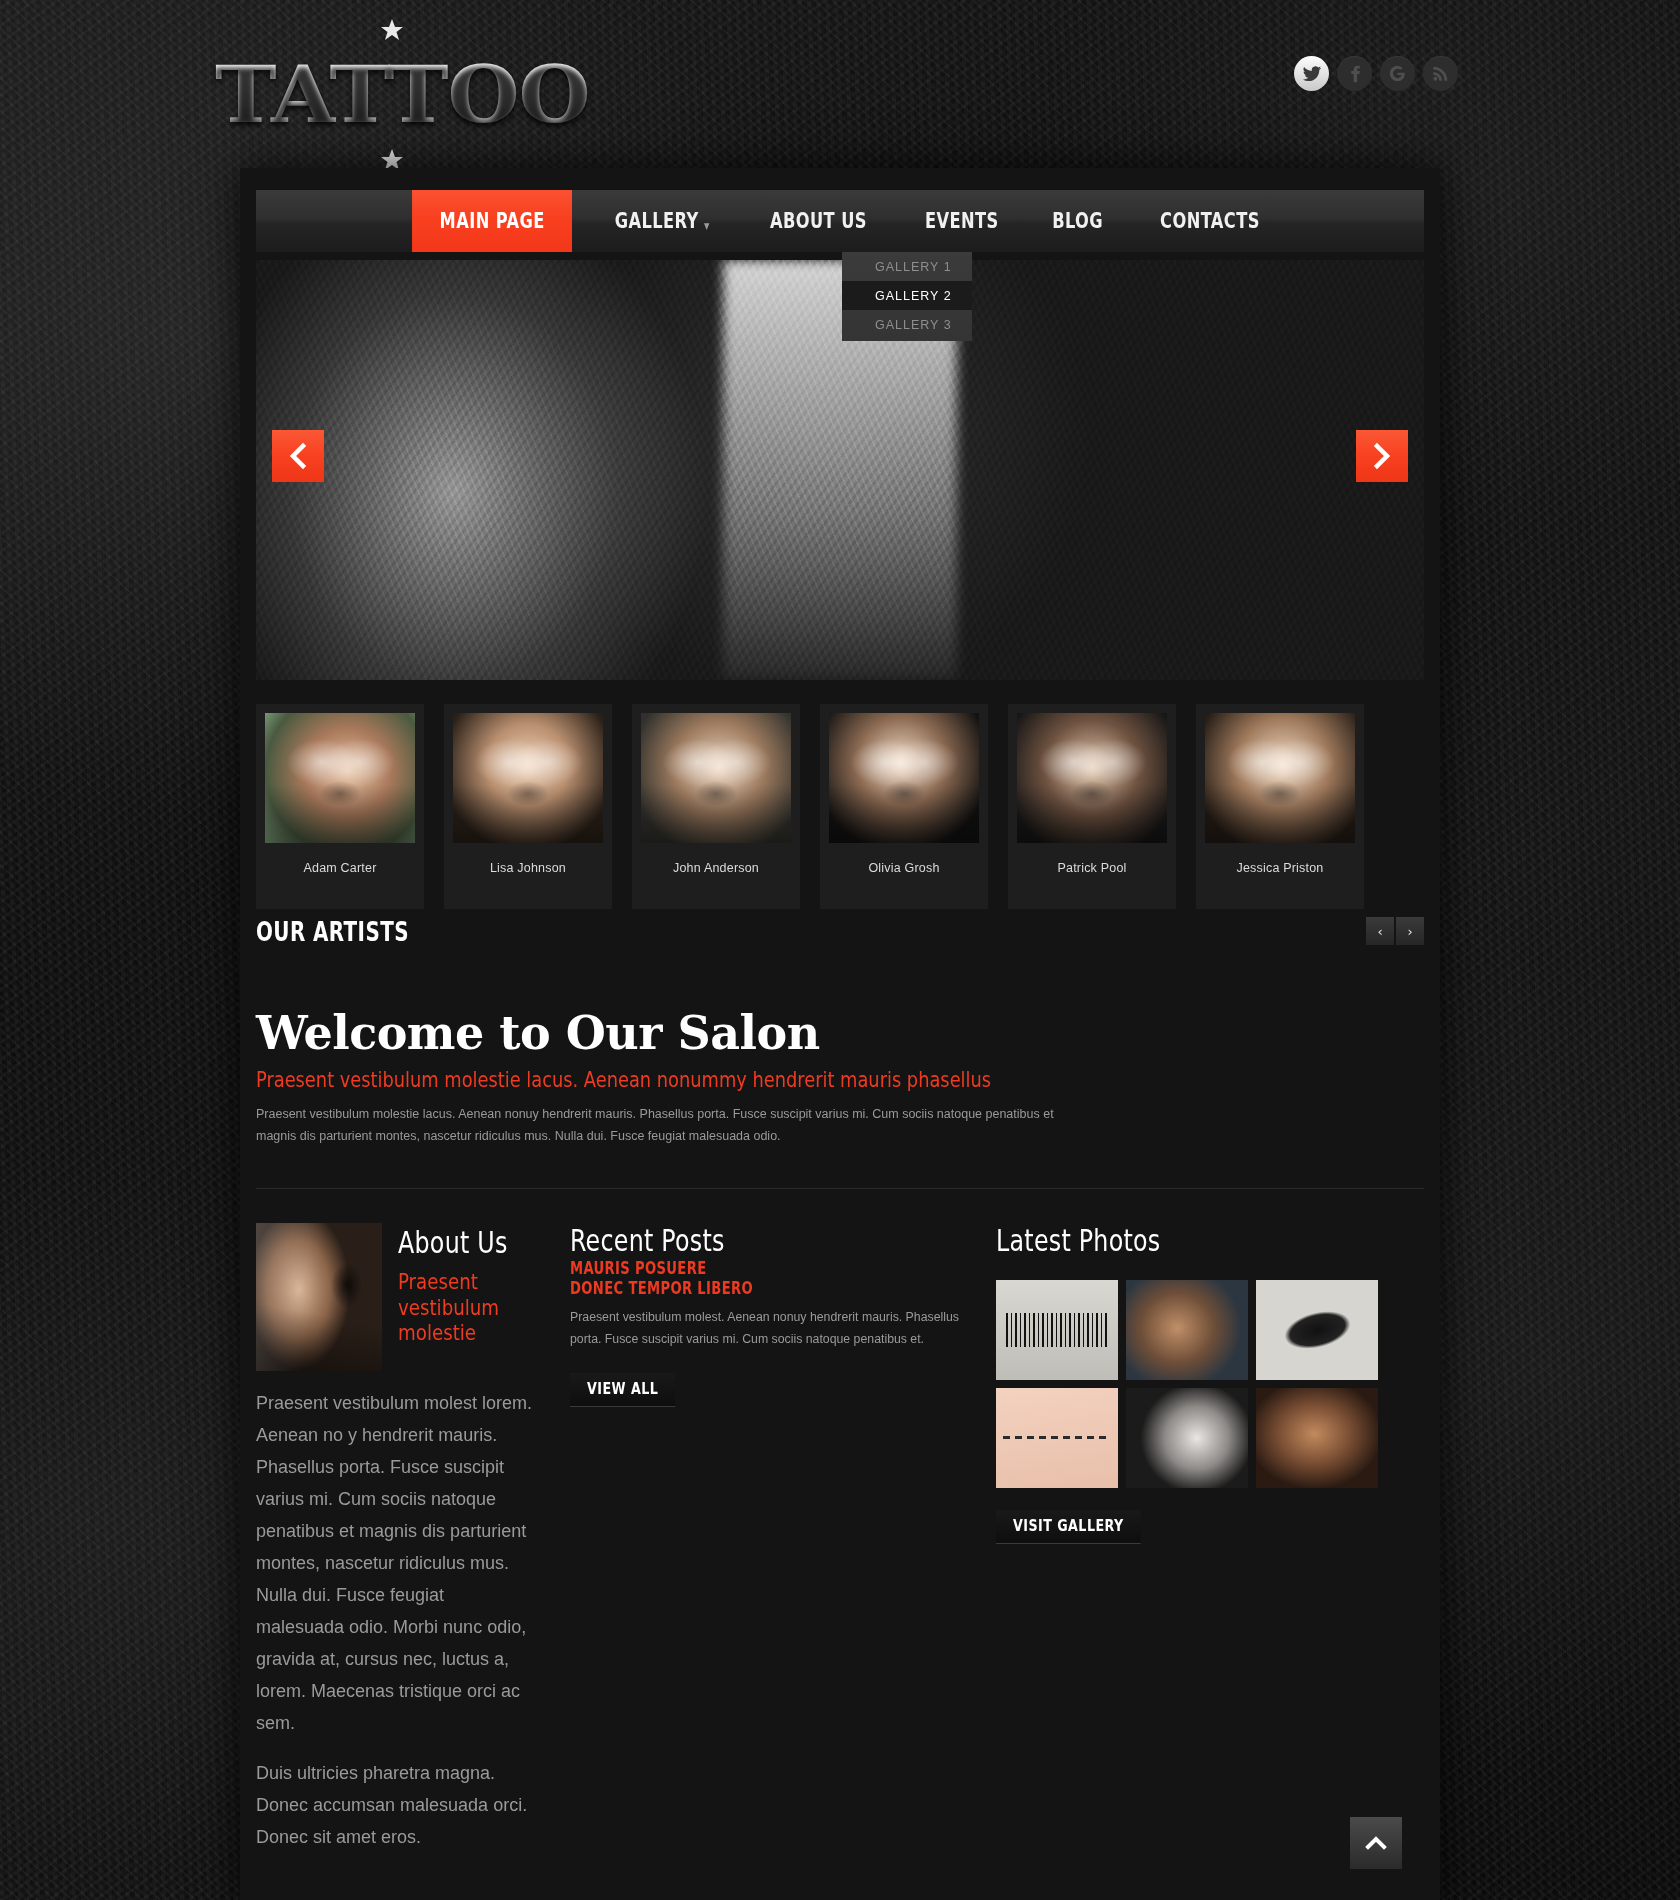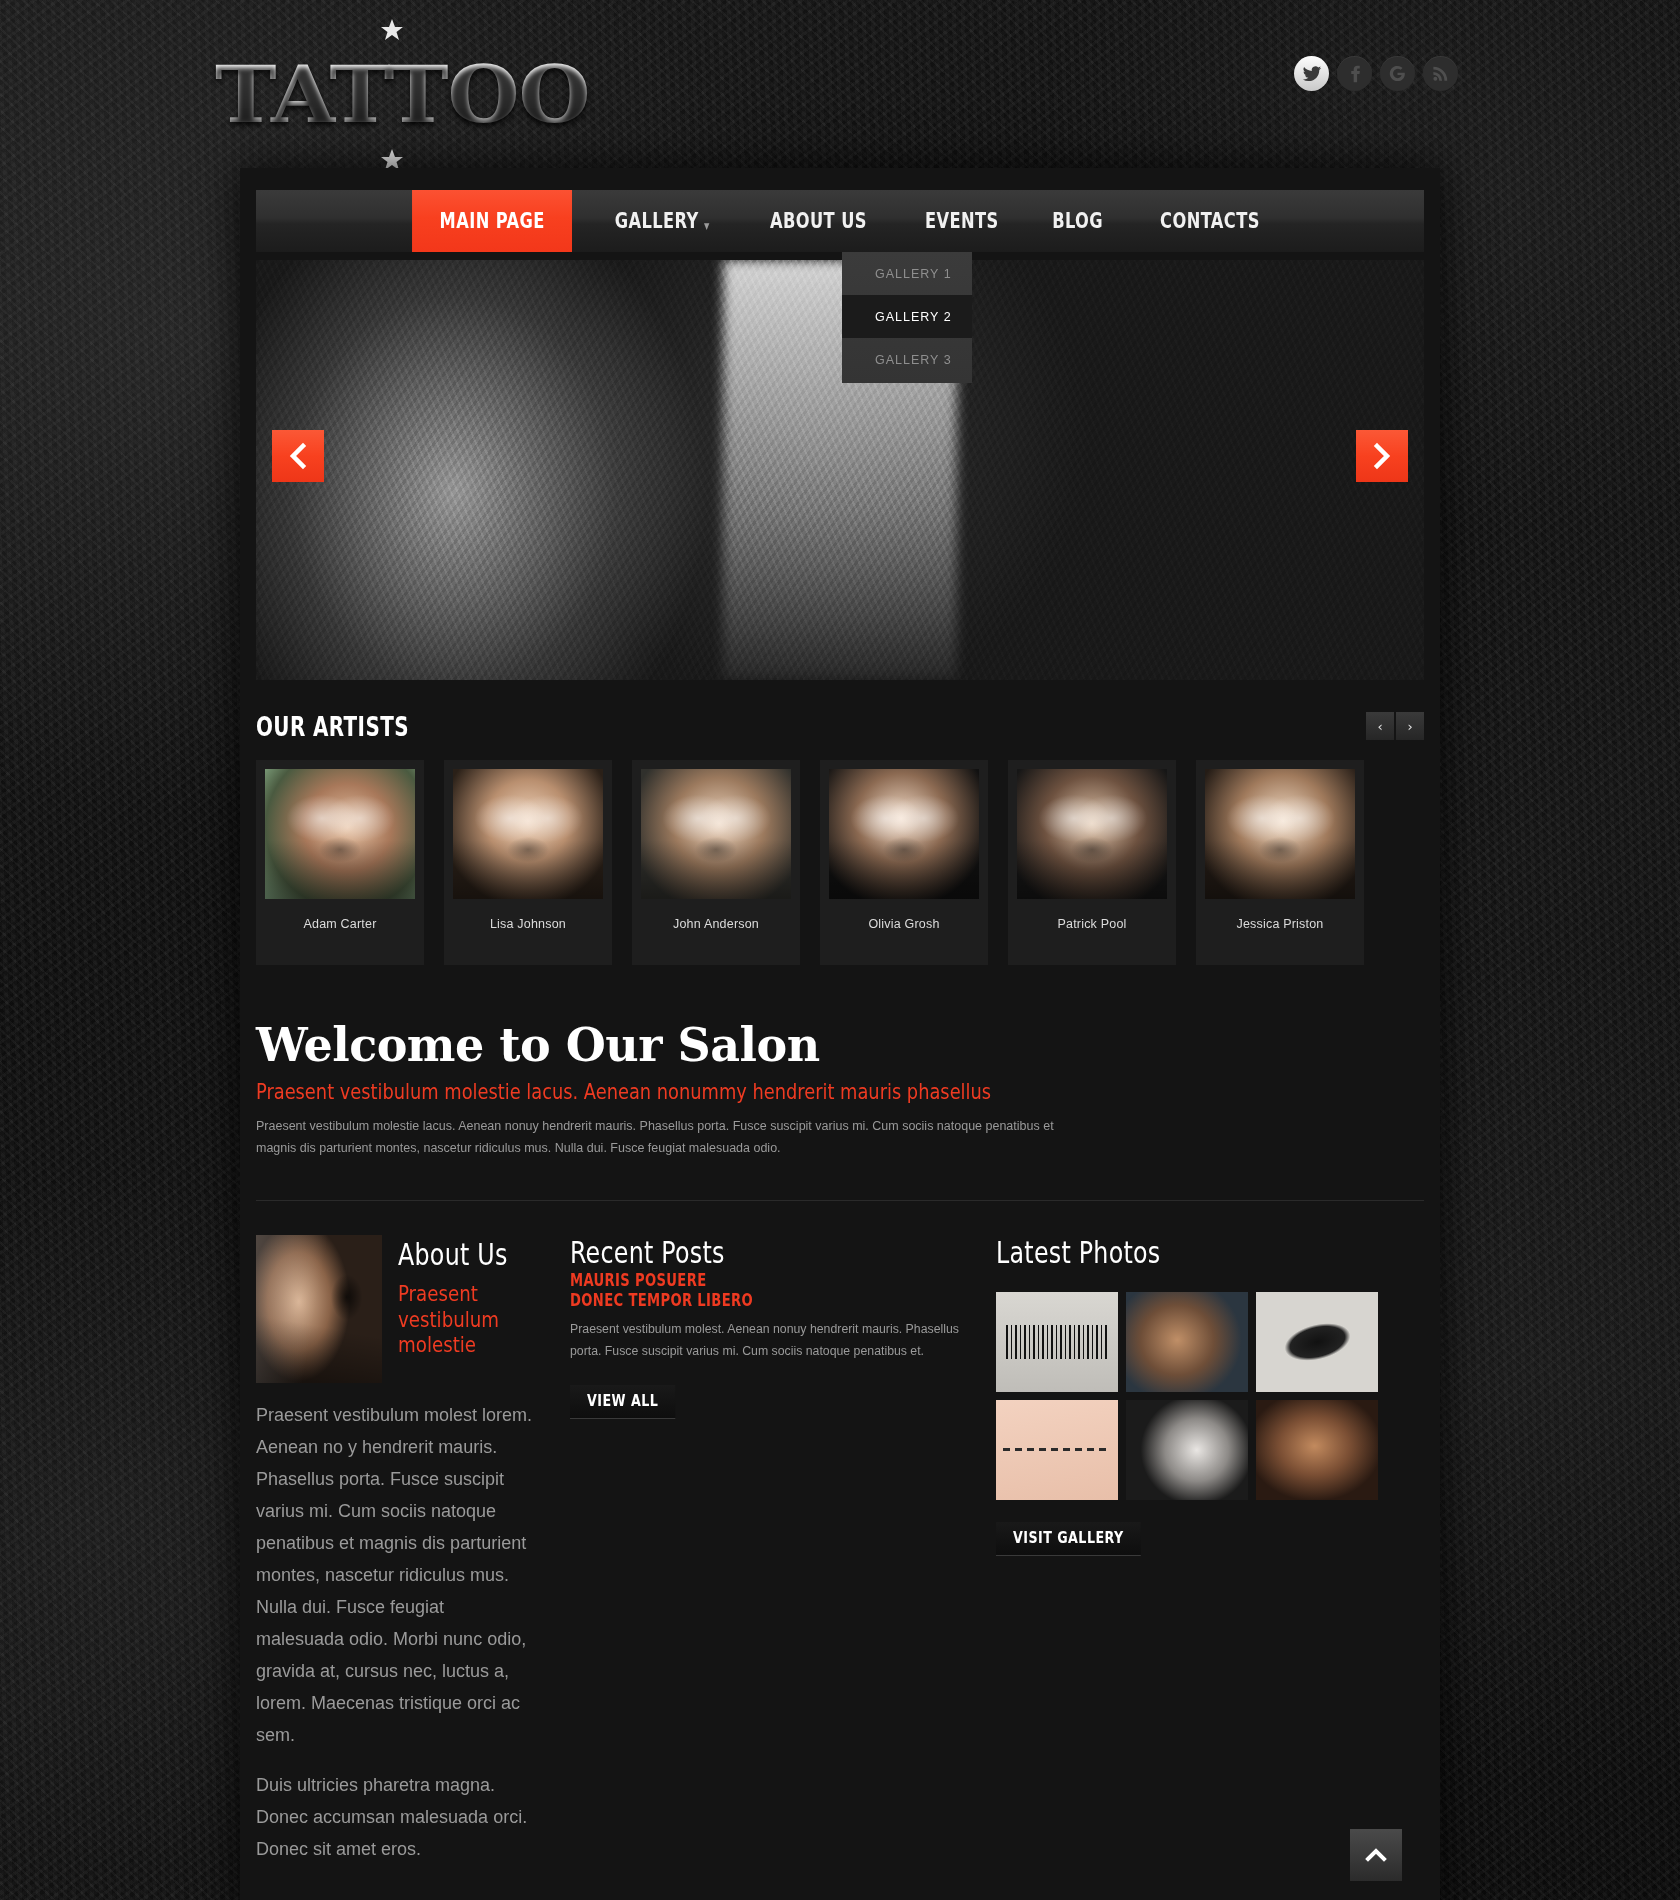--- a/index.html
+++ b/index.html
@@ -146,21 +146,21 @@
   #dropdown {
     position:absolute;
     left:586px;
     top:84px;
     width:130px;
     background:linear-gradient(180deg,#3b3b3b 0%,#343434 100%);
     z-index:60;
     padding-bottom:2px;
   }
   .dd-item {
-    height:43px;
+    height:29px;
     display:flex;
     align-items:center;
     padding-left:33px;
     font-family:"Liberation Sans", sans-serif;
     font-size:12.5px;
     letter-spacing:1px;
     color:#8f8f8f;
     cursor:pointer;
   }
   .dd-item.hover {
@@ -598,52 +598,52 @@
         </svg>
     </div>
     <div class="slide-arrow" id="slide-next">
       <svg width="22" height="30" viewBox="0 0 22 30">
           <polyline points="6,5 16,15 6,25" fill="none" stroke="#fff" stroke-width="4.5" stroke-linecap="square"></polyline>
         </svg>
     </div>
   </div>
 
   <section id="artists">
+    <div id="artists-list">
+      <div class="artist-card">
+        <div class="artist-photo ph-a"></div>
+        <div class="artist-name">Adam Carter</div>
+      </div>
+      <div class="artist-card">
+        <div class="artist-photo ph-b"></div>
+        <div class="artist-name">Lisa Johnson</div>
+      </div>
+      <div class="artist-card">
+        <div class="artist-photo ph-c"></div>
+        <div class="artist-name">John Anderson</div>
+      </div>
+      <div class="artist-card">
+        <div class="artist-photo ph-d"></div>
+        <div class="artist-name">Olivia Grosh</div>
+      </div>
+      <div class="artist-card">
+        <div class="artist-photo ph-e"></div>
+        <div class="artist-name">Patrick Pool</div>
+      </div>
+      <div class="artist-card">
+        <div class="artist-photo ph-f"></div>
+        <div class="artist-name">Jessica Priston</div>
+      </div>
+    </div>
+
     <div id="artists-head">
       <h2 class="section-title-cond">OUR ARTISTS</h2>
       <div id="artists-nav">
         <div class="car-btn">‹</div>
         <div class="car-btn">›</div>
-      </div>
-    </div>
-
-    <div id="artists-list">
-      <div class="artist-card">
-        <div class="artist-photo ph-a"></div>
-        <div class="artist-name">Adam Carter</div>
-      </div>
-      <div class="artist-card">
-        <div class="artist-photo ph-b"></div>
-        <div class="artist-name">Lisa Johnson</div>
-      </div>
-      <div class="artist-card">
-        <div class="artist-photo ph-c"></div>
-        <div class="artist-name">John Anderson</div>
-      </div>
-      <div class="artist-card">
-        <div class="artist-photo ph-d"></div>
-        <div class="artist-name">Olivia Grosh</div>
-      </div>
-      <div class="artist-card">
-        <div class="artist-photo ph-e"></div>
-        <div class="artist-name">Patrick Pool</div>
-      </div>
-      <div class="artist-card">
-        <div class="artist-photo ph-f"></div>
-        <div class="artist-name">Jessica Priston</div>
       </div>
     </div>
   </section>
 
   <section id="welcome">
     <div id="welcome-left">
       <h1 id="welcome-title">Welcome to Our Salon</h1>
       <div id="welcome-sub">Praesent vestibulum molestie lacus. Aenean nonummy hendrerit mauris phasellus</div>
       <p id="welcome-body">Praesent vestibulum molestie lacus. Aenean nonuy hendrerit mauris. Phasellus porta. Fusce suscipit varius mi. Cum sociis natoque penatibus et magnis dis parturient montes, nascetur ridiculus mus. Nulla dui. Fusce feugiat malesuada odio.</p>
     </div>

